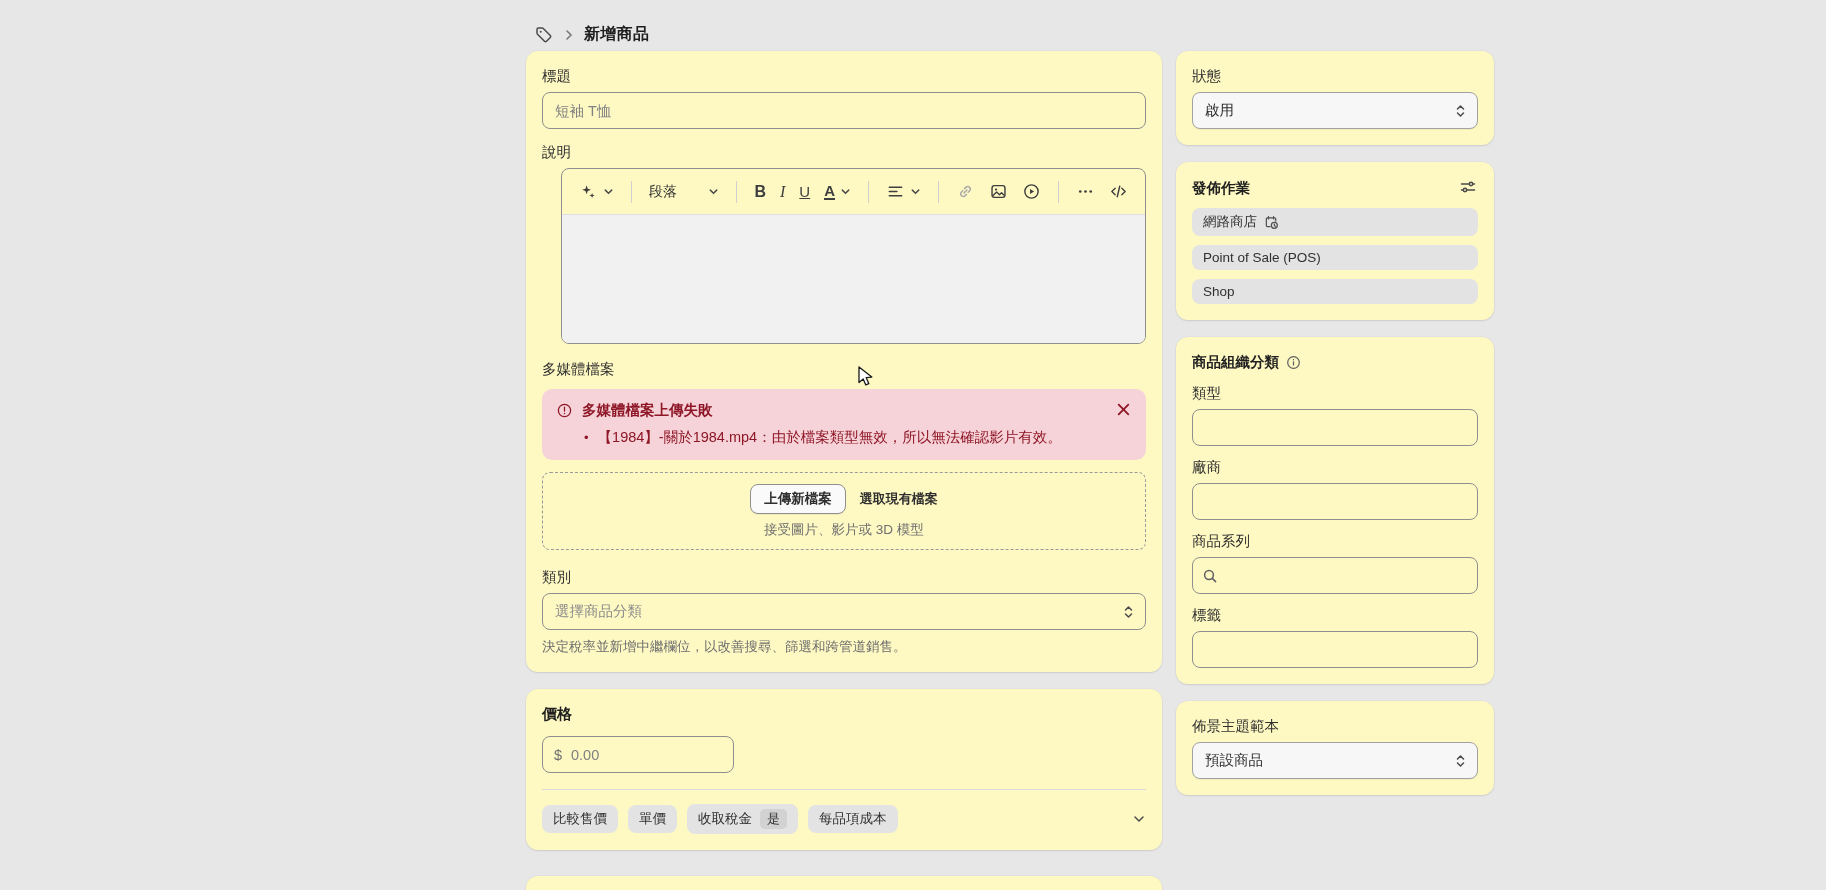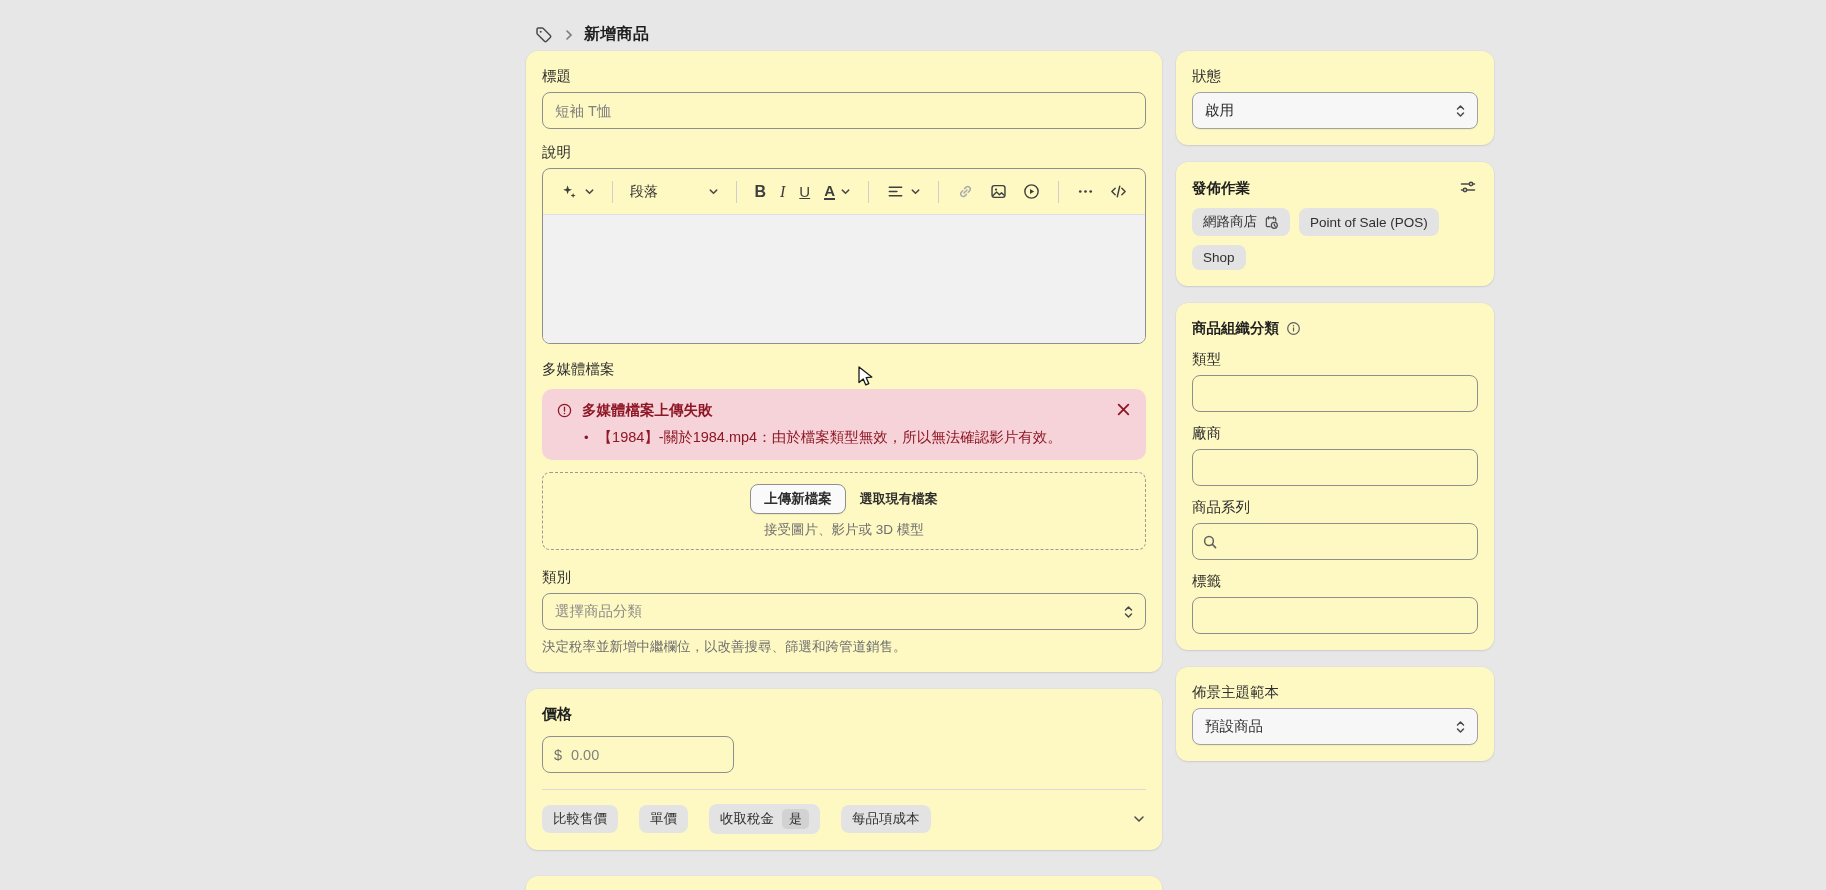--- a/index.html
+++ b/index.html
@@ -39,21 +39,21 @@
   .selectbox{
     position:relative; width:100%; height:37px; border:1px solid #8f8f8f; border-radius:8px;
     display:flex; align-items:center; padding:0 30px 0 12px; font-size:14.5px;
     background:transparent; cursor:pointer;
   }
   .selectbox.elevated{ background:#f7f7f7; border-color:#a2a2a2; box-shadow:0 1px 1px rgba(0,0,0,.05); }
   .selectbox .updown{ position:absolute; right:10px; top:50%; transform:translateY(-50%); width:13px; height:16px; color:#4a4a4a; }
   .placeholder-text{ color:#8a8a8a; }
 
   
-  .editor{ border:1px solid #8f8f8f; border-radius:8px; overflow:hidden; margin-bottom:16px; }
+  .editor{ border:1px solid #8f8f8f; border-radius:8px; overflow:hidden; margin-bottom:16px;margin-left:19px; }
   .editor-toolbar{ display:flex; align-items:center; padding:0 12px; height:46px; gap:4px; border-bottom:1px solid #e0e0e0; }
   .tbtn{ display:inline-flex; align-items:center; gap:5px; color:#3f3f3f; padding:4px 5px; border-radius:6px; cursor:pointer; background:none; border:none; font-family:inherit; }
   .tbtn svg{ width:19px; height:19px; }
   .tbtn .mini-chev{ width:11px; height:11px; color:#4a4a4a; }
   .tbtn.muted{ color:#ababab; }
   .tb-sep{ width:1px; height:22px; background:#cfcfcf; margin:0 8px; flex:none; }
   .para-dd{ width:106px; justify-content:space-between; font-size:14px; color:#2f2f2f; }
   .glyph-b{ font-weight:800; font-size:16px; }
   .glyph-i{ font-style:italic; font-family:"Liberation Serif","DejaVu Serif",serif; font-size:16px; }
   .glyph-u{ text-decoration:underline; font-size:15px; }
@@ -90,35 +90,35 @@
 
   .help-text{ font-size:13.5px; color:#6f6f6f; margin-top:8px; }
 
   .section-title{ font-size:15px; font-weight:700; color:#1f1f1f; }
 
   
   .card-pricing{ margin-top:17px; }
   .price-input-wrap{ position:relative; width:192px; margin-top:12px; }
   .price-prefix{ position:absolute; left:12px; top:50%; transform:translateY(-50%); color:#6f6f6f; font-size:14.5px; }
   .price-input-wrap .text-input{ padding-left:28px; }
-  .chips-row{ display:flex; align-items:center; gap:21px; border-top:1px solid #dadada; margin-top:16px; padding-top:14px; }
+  .chips-row{ display:flex; align-items:center; gap:10px; border-top:1px solid #dadada; margin-top:16px; padding-top:14px; }
   .chip{ background:#e3e3e3; border-radius:8px; padding:5px 11px; font-size:13.5px; color:#303030; display:inline-flex; align-items:center; cursor:pointer; }
   .chip .chip-value{ background:#d2d2d2; border-radius:5px; padding:1px 7px; margin-left:8px; font-size:13px; }
   .chips-caret{ margin-left:auto; width:14px; height:14px; color:#4a4a4a; cursor:pointer; }
 
   
   .card-inventory{ margin-top:26px; height:170px; }
 
   
   .side-head{ display:flex; align-items:center; margin-bottom:10px; }
   .side-head .section-title{ font-size:14.5px; }
   .icon-btn{ margin-left:auto; background:none; border:none; color:#4a4a4a; width:20px; height:20px; cursor:pointer; padding:0; }
   .icon-btn svg{ width:18px; height:18px; }
   .info-icon{ width:15px; height:15px; color:#5f5f5f; margin-left:7px; display:inline-flex; }
-  .chip-wrap{ display:flex; flex-wrap:wrap; gap:9px; }
+  .chip-wrap{ display:flex; flex-wrap:wrap; gap:9px;flex-direction:column; }
   .chip .chip-icon{ width:15px; height:15px; margin-left:7px; color:#4f4f4f; }
   .side-field{ margin-top:12px; }
   .side-field:first-of-type{ margin-top:0; }
   .input-with-icon{ position:relative; }
   .input-with-icon .search-icon{ position:absolute; left:10px; top:50%; transform:translateY(-50%); width:16px; height:16px; color:#5f5f5f; }
   .input-with-icon .text-input{ padding-left:33px; }
 
   
   .cursor{ position:absolute; left:858px; top:366px; width:17px; height:22px; z-index:50; pointer-events:none; }
 </style>

